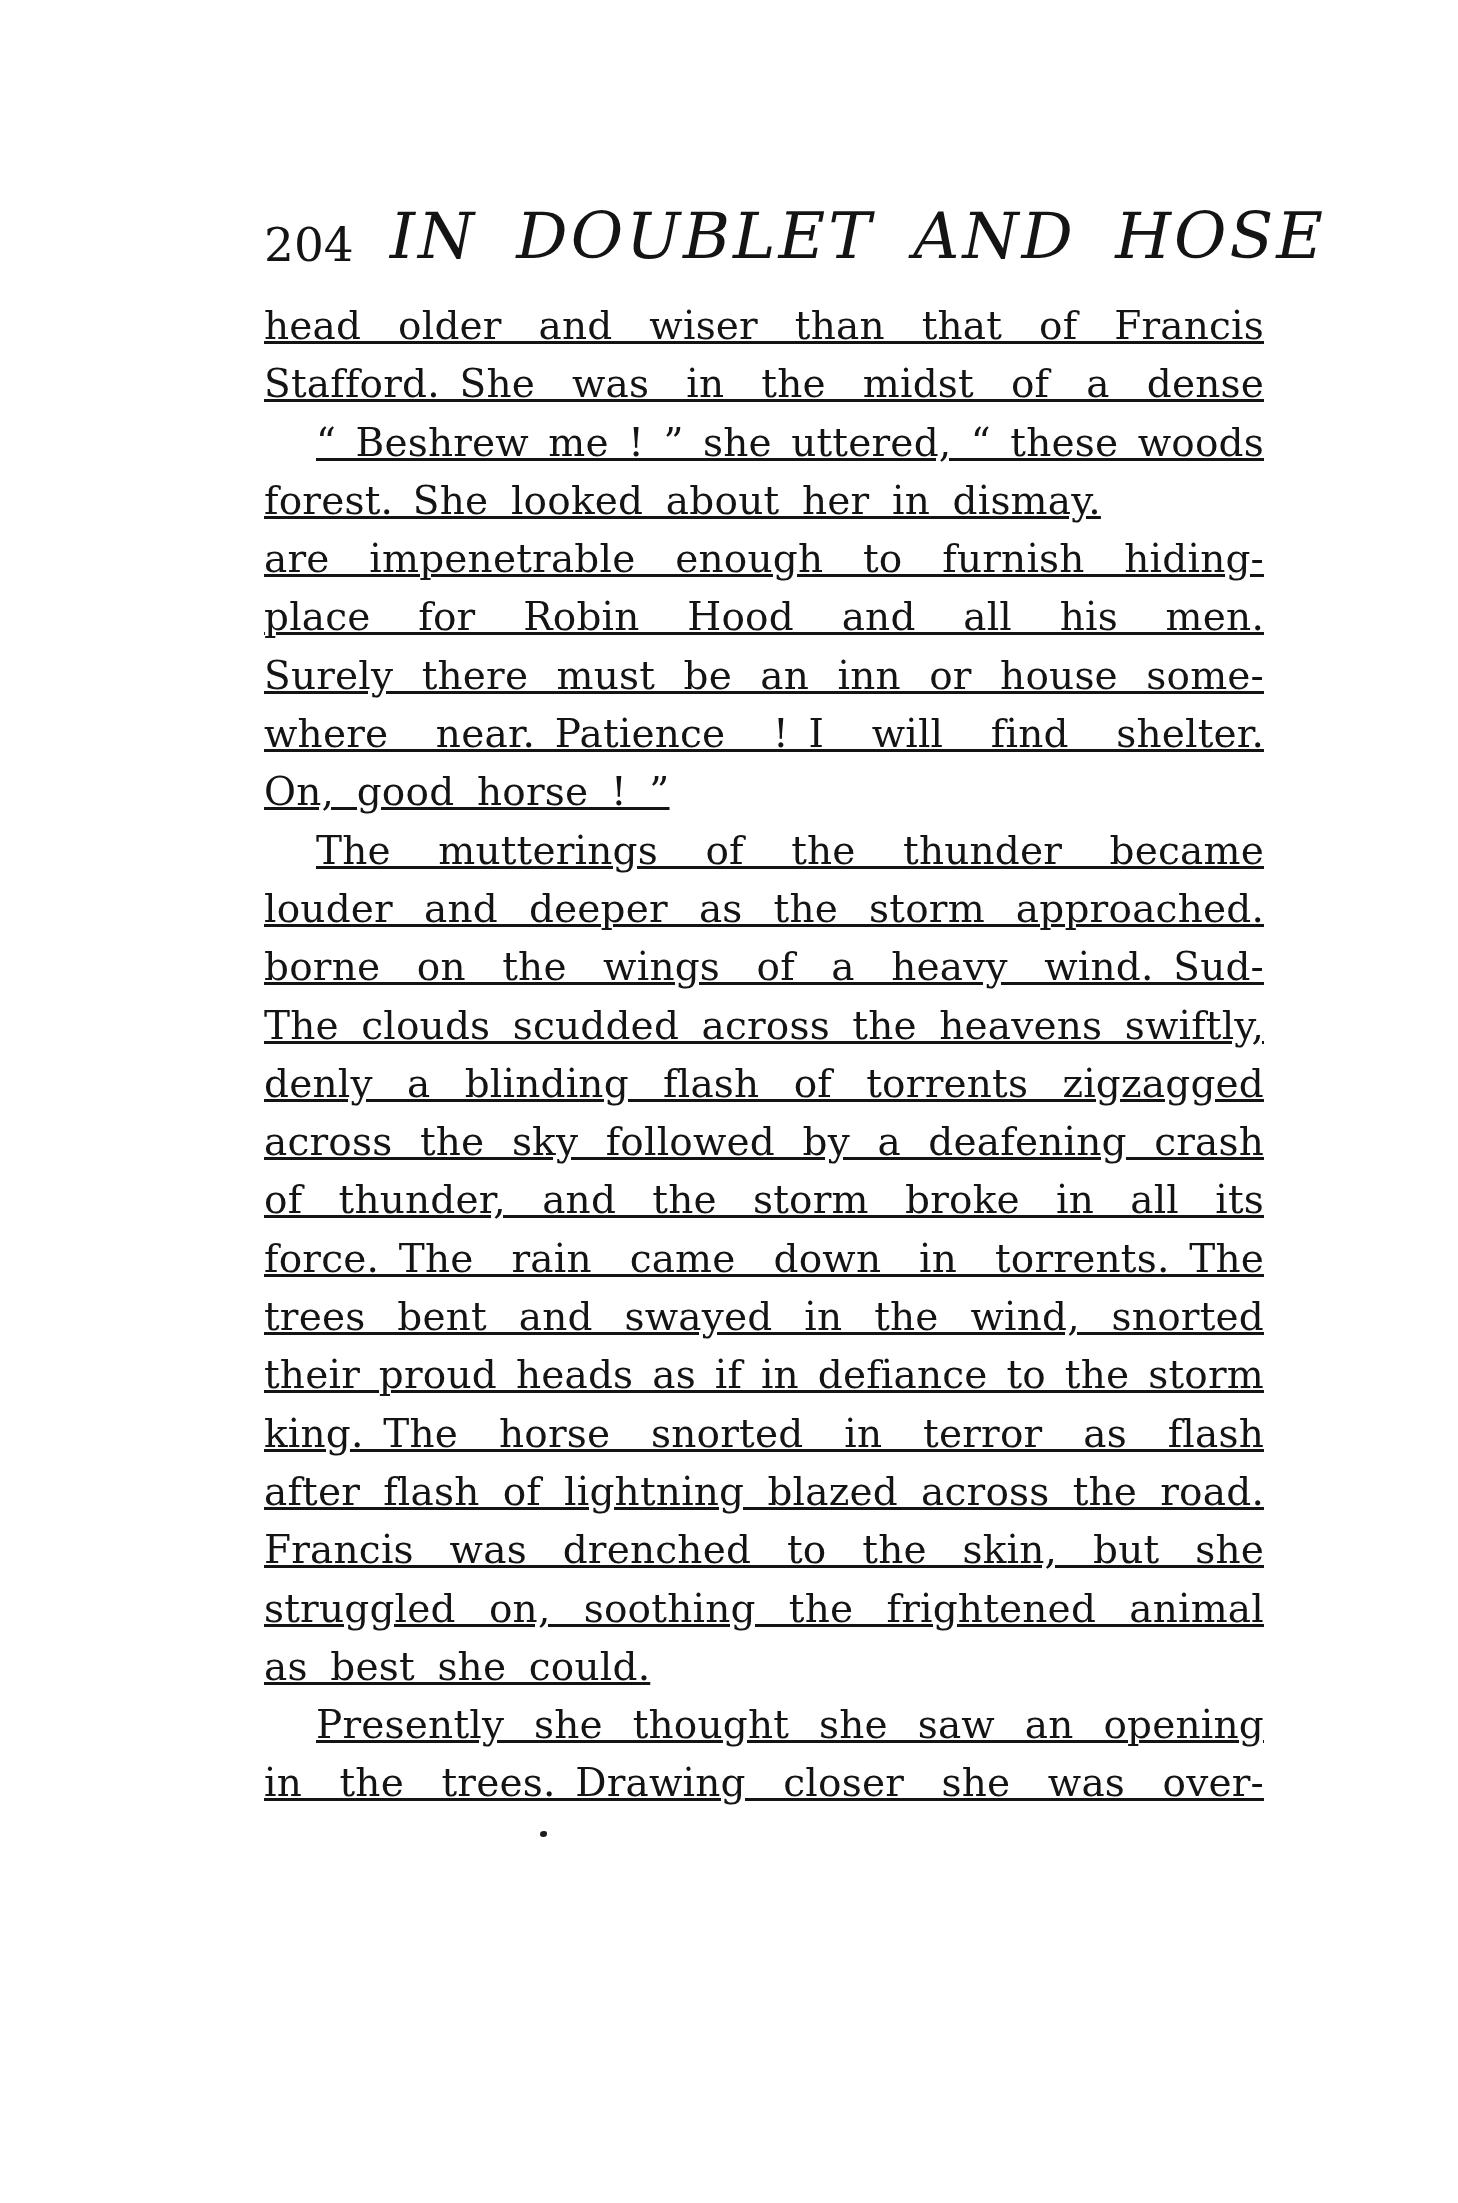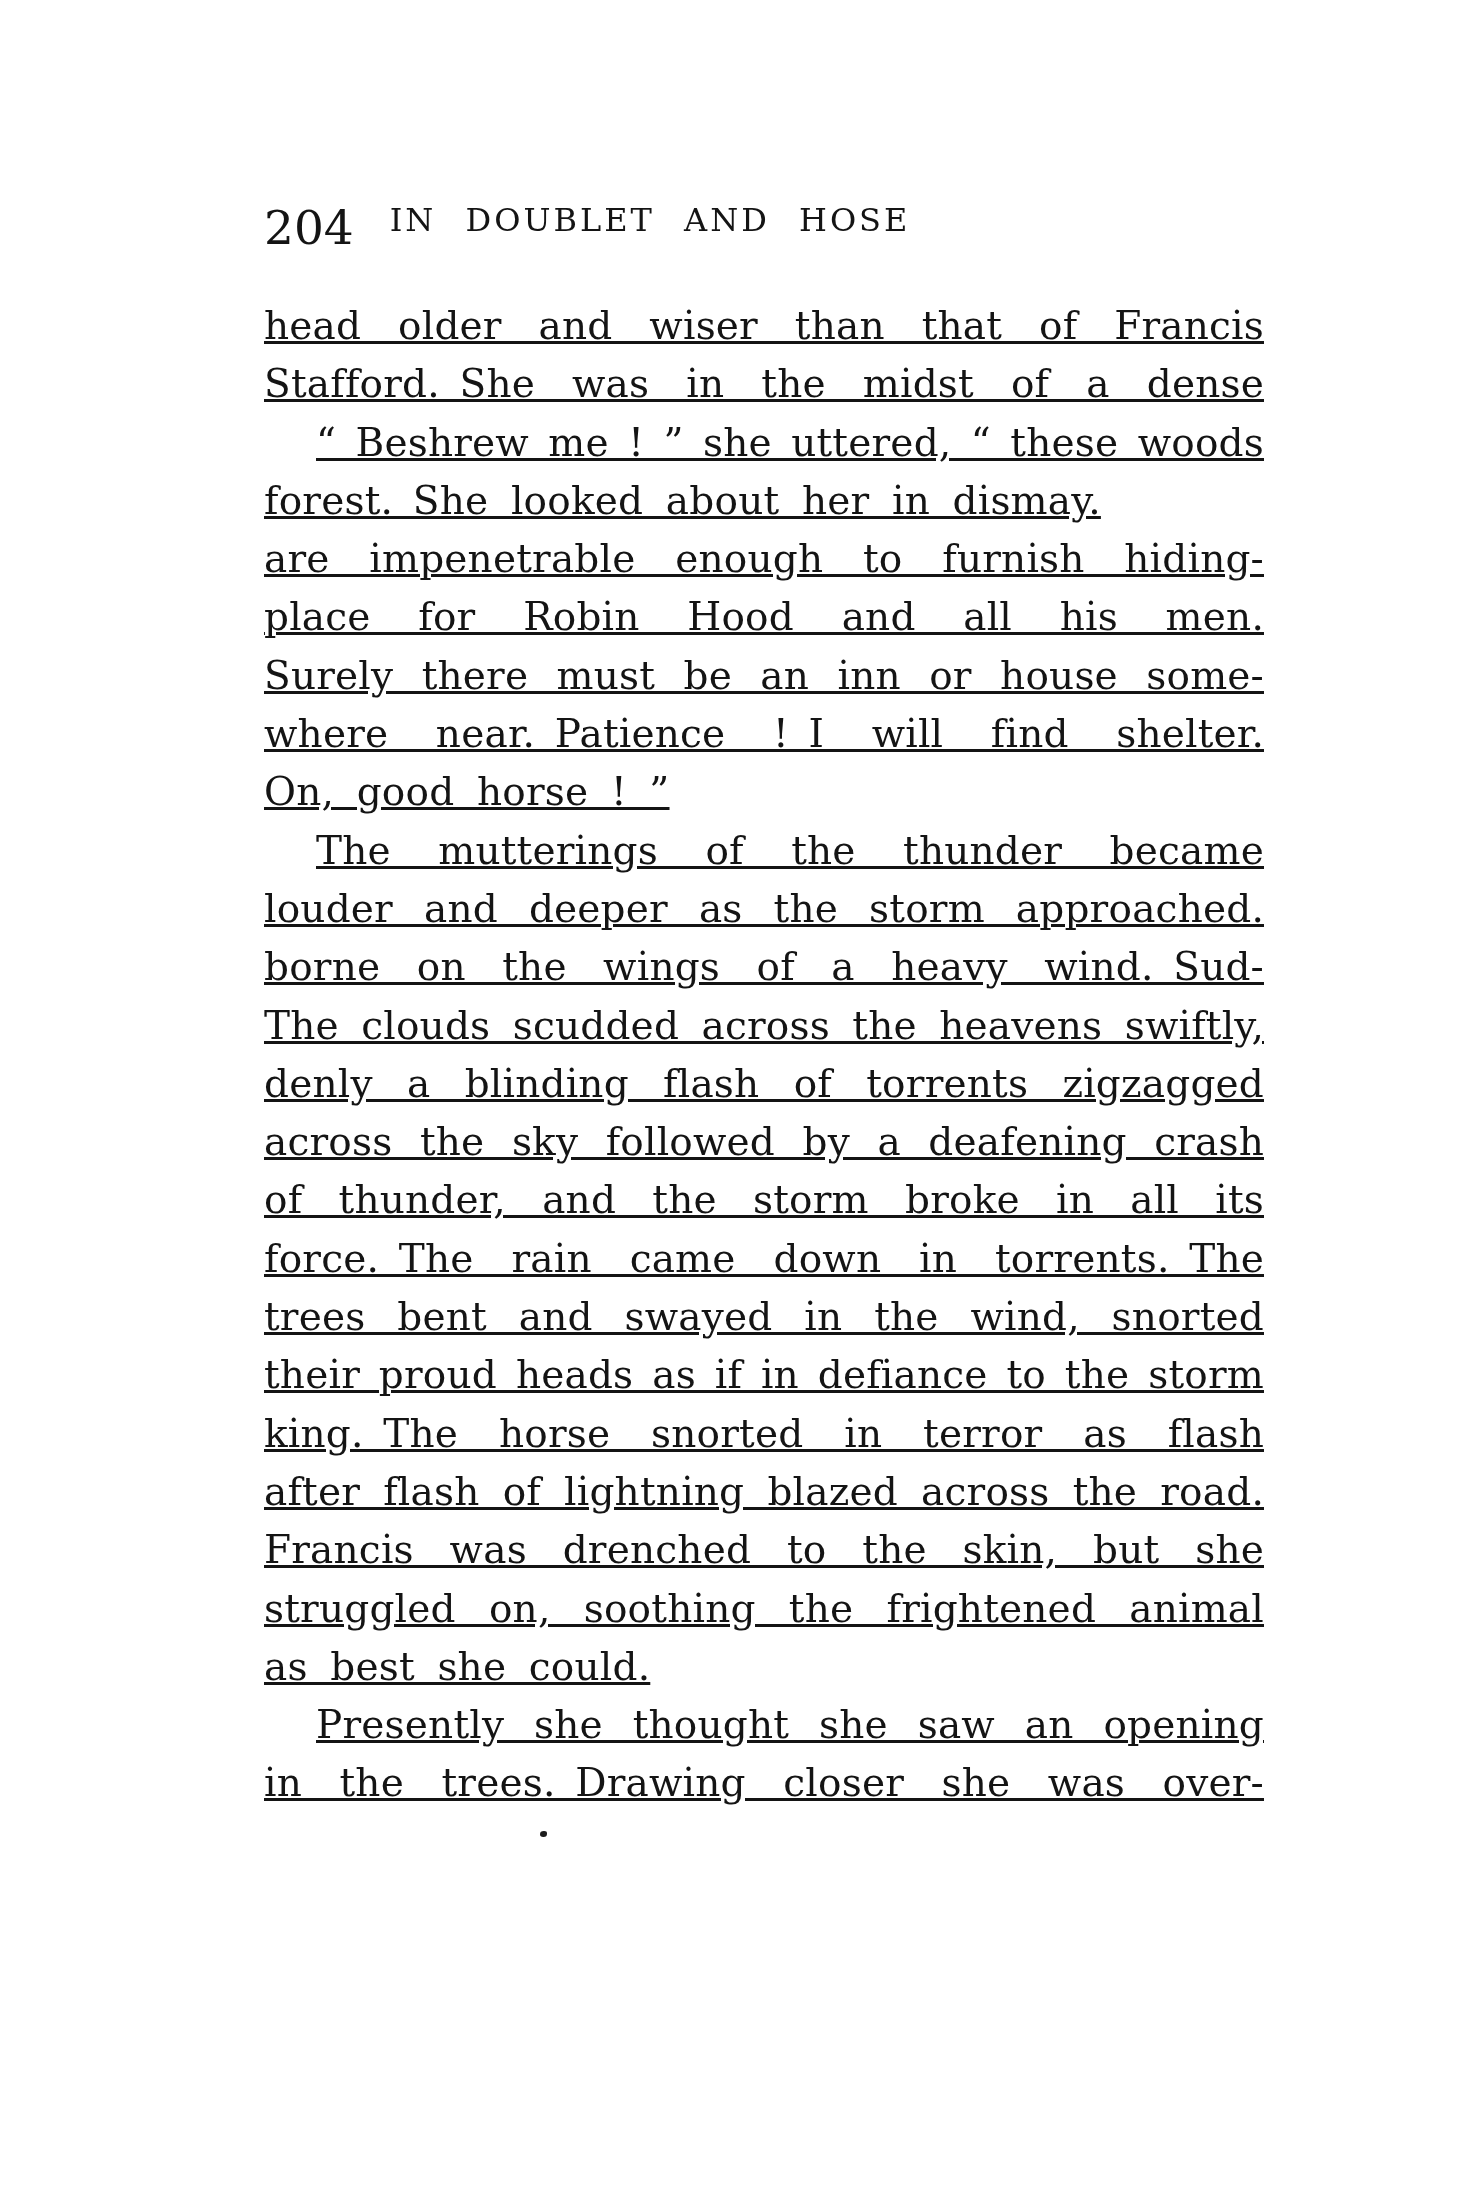--- a/index.html
+++ b/index.html
@@ -14,31 +14,32 @@
     background: #ffffff;
     overflow: hidden;
     font-family: "DejaVu Serif", "Liberation Serif", serif;
     color: #141414;
   }
   .running-head {
     position: absolute;
     left: 264px;
     top: 204px;
     display: flex;
-    align-items: flex-start;
+    align-items: flex-end;
     white-space: nowrap;
   }
   .pagenum {
     font-size: 47px;
     line-height: 1;
   }
   .running-title {
     margin-left: 36px;
-    font-size: 32px;
+    font-size: 64px;
     line-height: 1;
+    font-style: italic;
     letter-spacing: 3px;
     word-spacing: 16px;
   }
   .bodytext {
     position: absolute;
     left: 264px;
     top: 297px;
     width: 1000px;
     font-size: 39px;
     letter-spacing: 0.2px;

